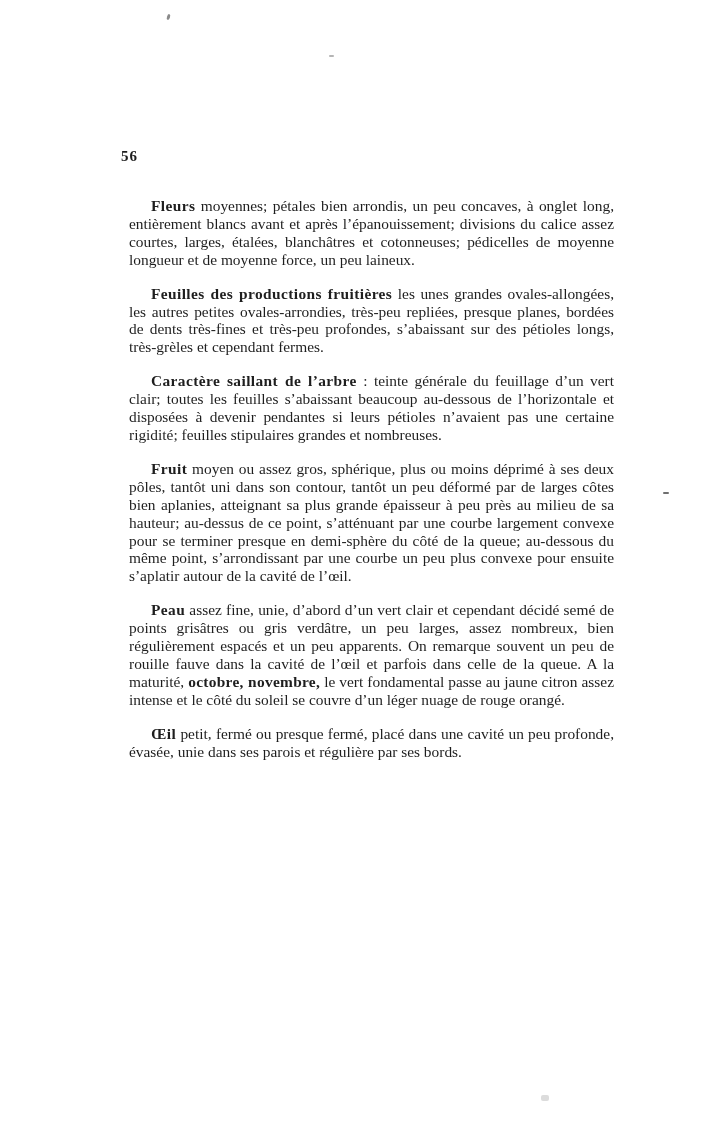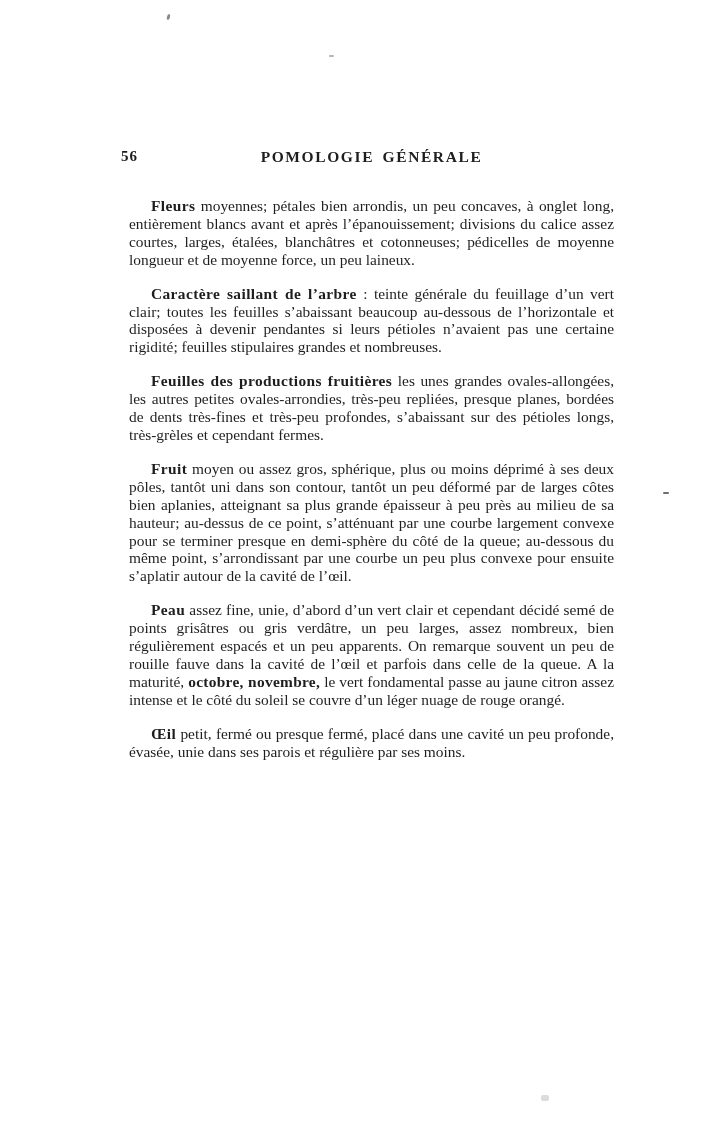--- a/index.html
+++ b/index.html
@@ -41,30 +41,29 @@
   .speck-4 { left:517px; top:626px; width:3px; height:3px; background:#a8a8a8; border-radius:50%; }
   .speck-5 { left:541px; top:1095px; width:8px; height:6px; background:#dcdcdc; border-radius:2px; }
 </style>
 </head>
 <body>
 
 <div class="page">
 
   <div class="running-head">
     <span class="pagenum">56</span>
-    <span class="title">POMOLOGIE GÉNÉRALE</span>
   </div>
 
   <div class="text-block">
       <p class="para"><b class="lead">Fleurs</b><span class="seg"> moyennes; pétales bien arrondis, un peu concaves, à onglet long, entièrement blancs avant et après l’épanouissement; divisions du calice assez courtes, larges, étalées, blanchâtres et cotonneuses; pédicelles de moyenne longueur et de moyenne force, un peu laineux.</span></p>
+      <p class="para"><b class="lead">Feuilles des productions fruitières</b><span class="seg"> les unes grandes ovales-allongées, les autres petites ovales-arrondies, très-peu repliées, presque planes, bordées de dents très-fines et très-peu profondes, s’abaissant sur des pétioles longs, très-grèles et cependant fermes.</span></p>
       <p class="para"><b class="lead">Caractère saillant de l’arbre</b><span class="seg"> : teinte générale du feuillage d’un vert clair; toutes les feuilles s’abaissant beaucoup au-dessous de l’horizontale et disposées à devenir pendantes si leurs pétioles n’avaient pas une certaine rigidité; feuilles stipulaires grandes et nombreuses.</span></p>
-      <p class="para"><b class="lead">Feuilles des productions fruitières</b><span class="seg"> les unes grandes ovales-allongées, les autres petites ovales-arrondies, très-peu repliées, presque planes, bordées de dents très-fines et très-peu profondes, s’abaissant sur des pétioles longs, très-grèles et cependant fermes.</span></p>
       <p class="para"><b class="lead">Fruit</b><span class="seg"> moyen ou assez gros, sphérique, plus ou moins déprimé à ses deux pôles, tantôt uni dans son contour, tantôt un peu déformé par de larges côtes bien aplanies, atteignant sa plus grande épaisseur à peu près au milieu de sa hauteur; au-dessus de ce point, s’atténuant par une courbe largement convexe pour se terminer presque en demi-sphère du côté de la queue; au-dessous du même point, s’arrondissant par une courbe un peu plus convexe pour ensuite s’aplatir autour de la cavité de l’œil.</span></p>
       <p class="para"><b class="lead">Peau</b><span class="seg"> assez fine, unie, d’abord d’un vert clair et cependant décidé semé de points grisâtres ou gris verdâtre, un peu larges, assez nombreux, bien régulièrement espacés et un peu apparents. On remarque souvent un peu de rouille fauve dans la cavité de l’œil et parfois dans celle de la queue. A la maturité, </span><b class="inline-bold">octobre, novembre,</b><span class="seg"> le vert fondamental passe au jaune citron assez intense et le côté du soleil se couvre d’un léger nuage de rouge orangé.</span></p>
-      <p class="para"><b class="lead">Œil</b><span class="seg"> petit, fermé ou presque fermé, placé dans une cavité un peu profonde, évasée, unie dans ses parois et régulière par ses moins.</span></p>
+      <p class="para"><b class="lead">Œil</b><span class="seg"> petit, fermé ou presque fermé, placé dans une cavité un peu profonde, évasée, unie dans ses parois et régulière par ses bords.</span></p>
     </div>
 
   <span class="speck speck-1"></span>
   <span class="speck speck-2"></span>
   <span class="speck speck-3"></span>
   <span class="speck speck-4"></span>
   <span class="speck speck-5"></span>
 
 </div>
 

